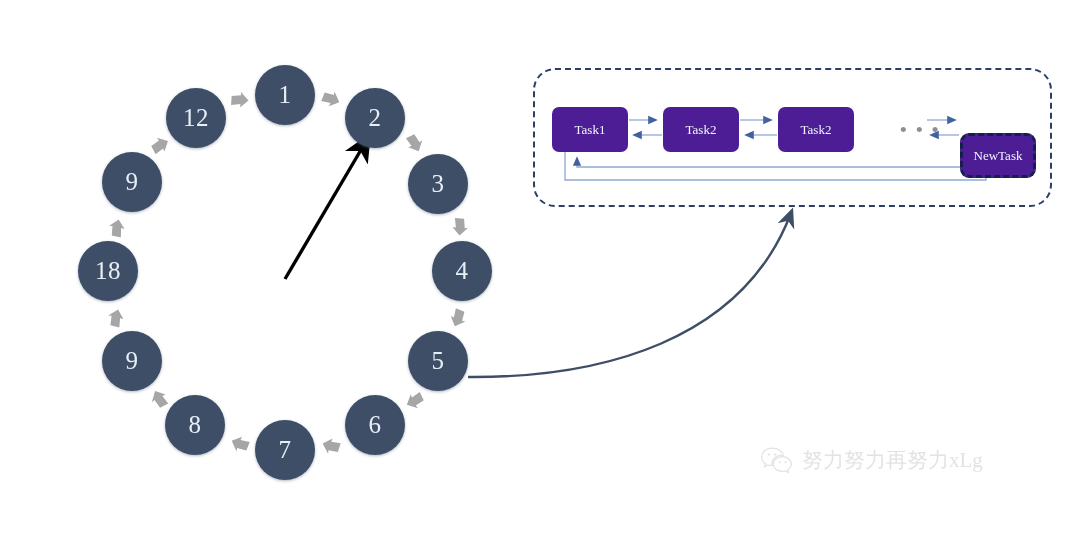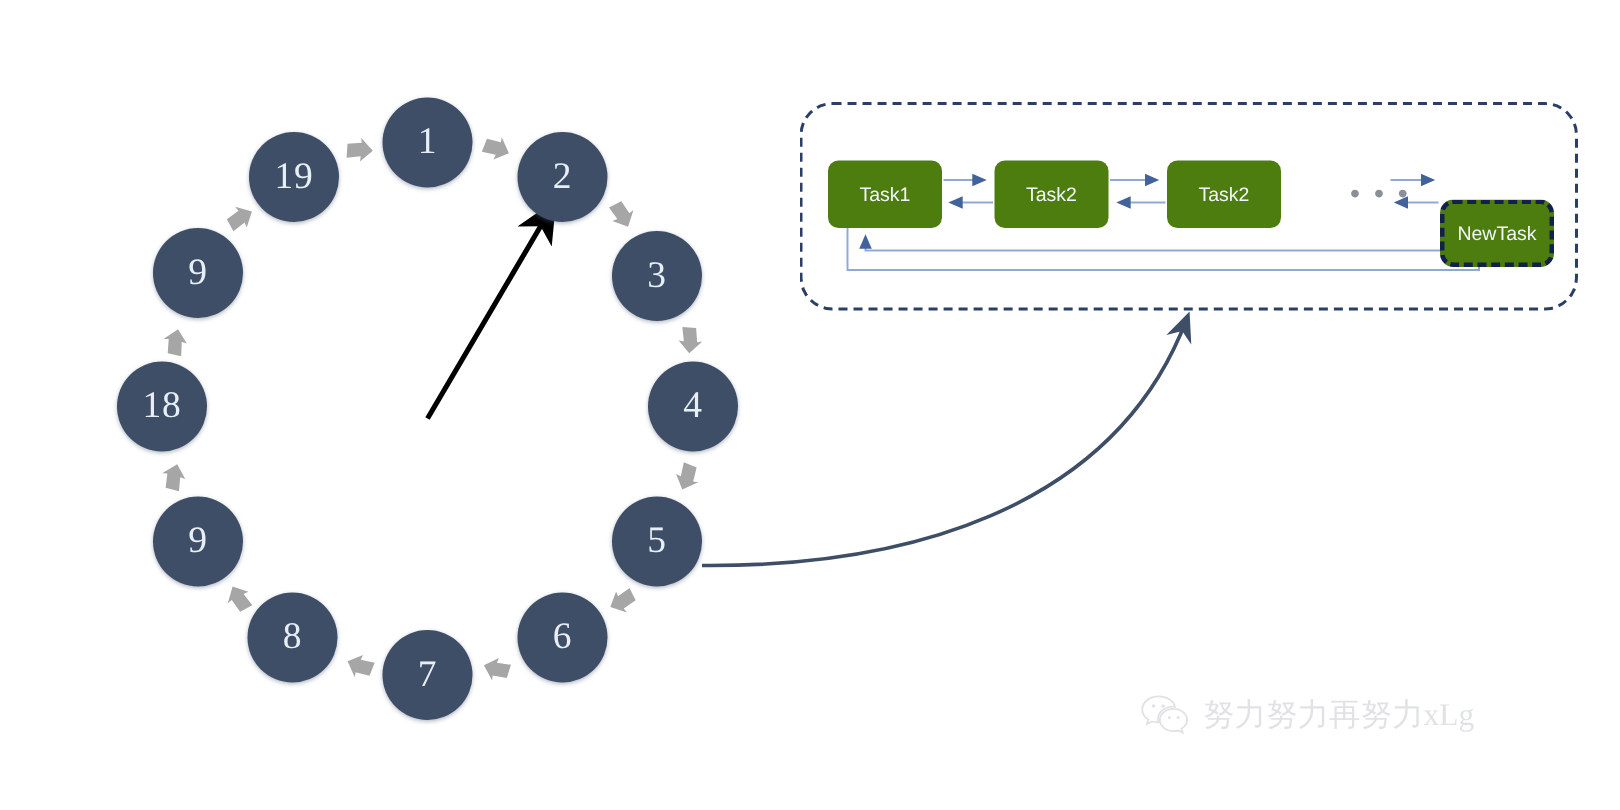--- a/index.html
+++ b/index.html
@@ -63,27 +63,27 @@
     border: 2px dashed #2b3f66;
     border-radius: 22px;
     box-sizing: border-box;
     background: #ffffff;
   }
 
   .task-box {
     position: absolute;
     height: 45px;
     border-radius: 7px;
-    background: #4d7c0f;
+    background: #4c1d95;
     display: flex;
     align-items: center;
     justify-content: center;
     color: #f2f6fc;
     font-size: 13px;
-    font-family: Liberation Sans, sans-serif;
+    font-family: Liberation Serif, serif;
     box-sizing: border-box;
     user-select: none;
   }
   .task-box.highlight {
     border: 3px dashed #12204a;
     border-radius: 9px;
     margin-top: 28px;
   }
 
   .ellipsis-dots {
@@ -92,21 +92,21 @@
     font-size: 19px;
     letter-spacing: 2px;
     line-height: 1;
     user-select: none;
   }
 
   
   #watermark {
     position: absolute;
     left: 760px;
-    top: 462px;
+    top: 446px;
     display: flex;
     align-items: center;
     gap: 8px;
     opacity: 0.30;
     user-select: none;
   }
   #watermark .wm-text {
     font-size: 21px;
     color: #9aa0a8;
     font-family: "Liberation Serif", serif;
@@ -146,21 +146,21 @@
       <div class="ring-node" style="left: 375px; top: 118px;">2</div>
       <div class="ring-node" style="left: 438px; top: 184px;">3</div>
       <div class="ring-node" style="left: 462px; top: 271px;">4</div>
       <div class="ring-node" style="left: 438px; top: 361px;">5</div>
       <div class="ring-node" style="left: 375px; top: 425px;">6</div>
       <div class="ring-node" style="left: 285px; top: 450px;">7</div>
       <div class="ring-node" style="left: 195px; top: 425px;">8</div>
       <div class="ring-node" style="left: 132px; top: 361px;">9</div>
       <div class="ring-node" style="left: 108px; top: 271px;">18</div>
       <div class="ring-node" style="left: 132px; top: 182px;">9</div>
-      <div class="ring-node" style="left: 196px; top: 118px;">19</div>
+      <div class="ring-node" style="left: 196px; top: 118px;">12</div>
       <div class="ring-arrow" style="left: 331px; top: 100px; transform: rotate(20deg);">
         <svg viewBox="0 0 22 22">
           <path d="M2.5 6.2 L12 5.2 L11.4 1.8 L19.5 10.2 L11.2 17.6 L11.6 14.1 L2.2 15.4 Z" fill="#a6a6a6"></path>
         </svg>
       </div>
       <div class="ring-arrow" style="left: 414px; top: 144px; transform: rotate(62deg);">
         <svg viewBox="0 0 22 22">
           <path d="M2.5 6.2 L12 5.2 L11.4 1.8 L19.5 10.2 L11.2 17.6 L11.6 14.1 L2.2 15.4 Z" fill="#a6a6a6"></path>
         </svg>
       </div>

